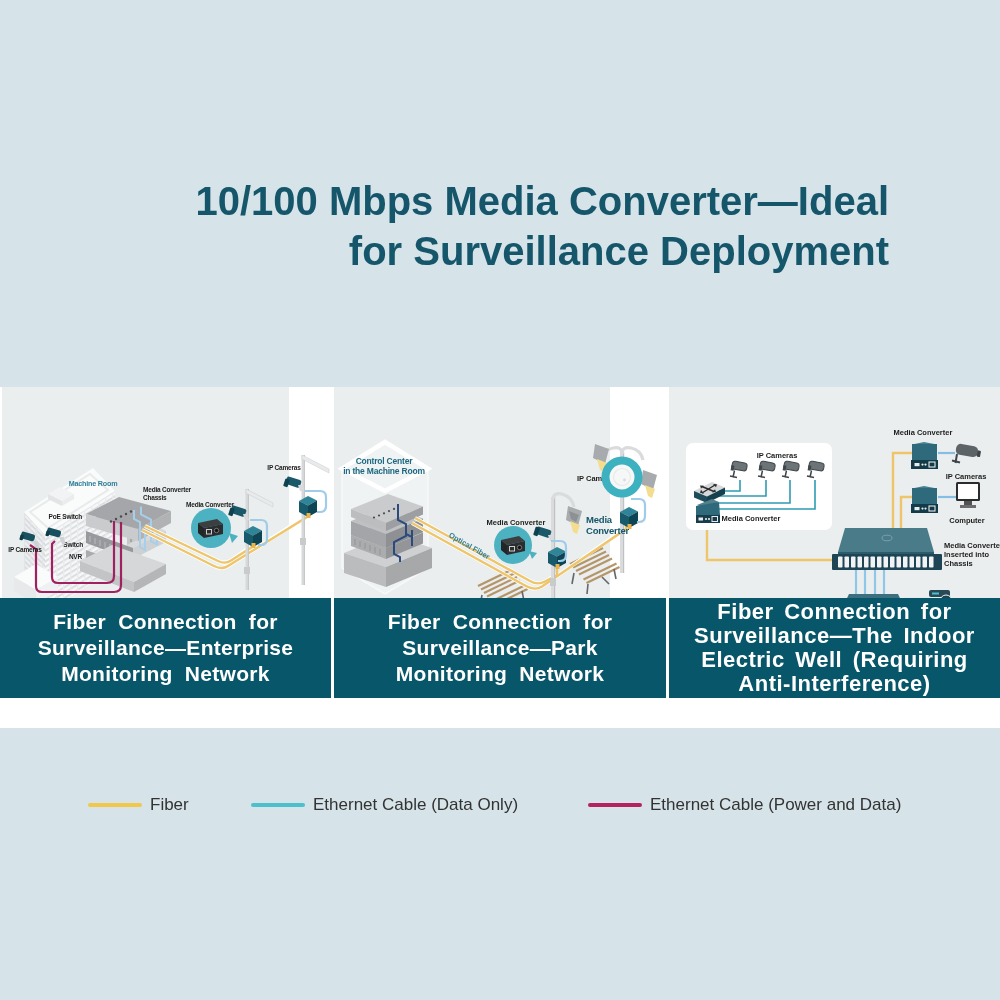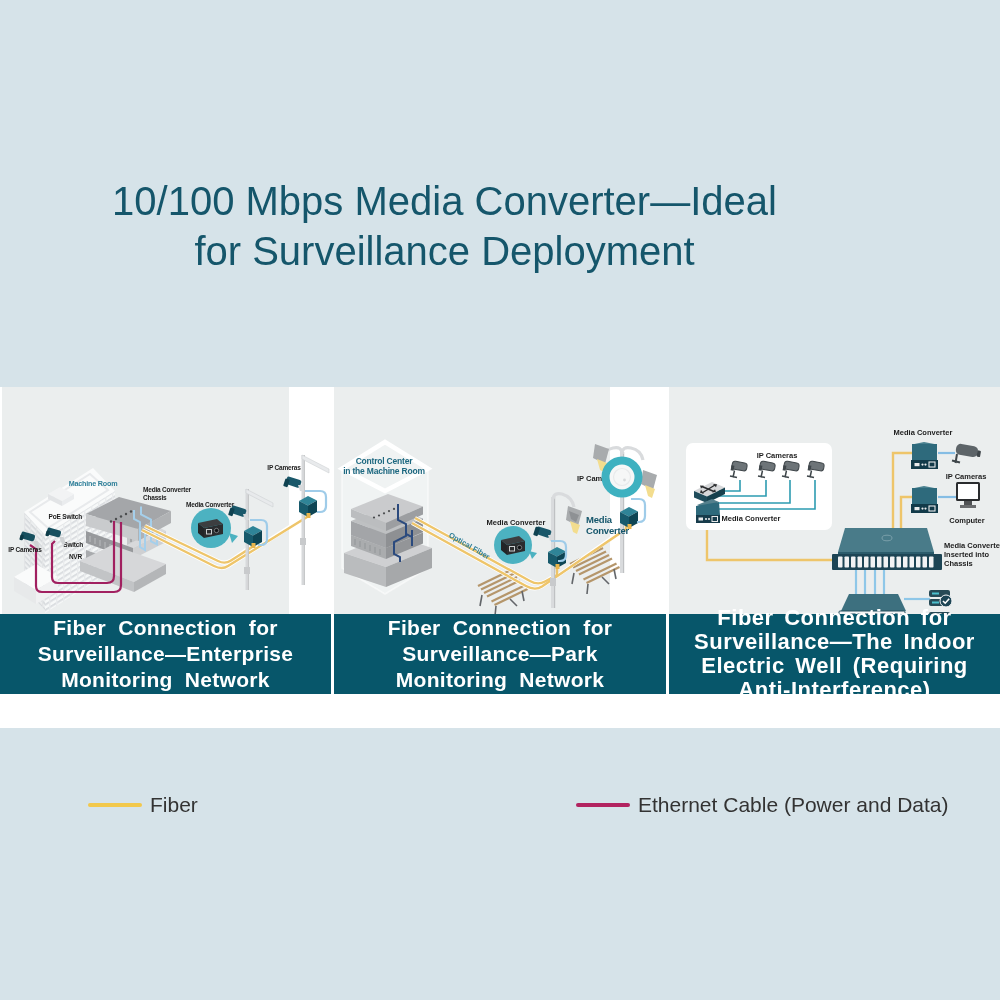--- a/index.html
+++ b/index.html
@@ -1,27 +1,27 @@
 <!DOCTYPE html>
 <html><head>
 <meta charset="utf-8">
 <style>
 html,body{margin:0;padding:0}
 body{width:1000px;height:1000px;background:#d6e3e9;font-family:"Liberation Sans",sans-serif;position:relative;overflow:hidden}
-.title{position:absolute;top:176px;left:0;width:889px;text-align:center;color:#15566b;font-weight:normal;font-size:40px;line-height:50px;letter-spacing:0px}
+.title{position:absolute;top:176px;left:0;width:889px;text-align:right;color:#15566b;font-weight:bold;font-size:40px;line-height:50px;letter-spacing:0px}
 .panel{position:absolute;top:387px;height:239px;background:#ebeeee}
 #p1{left:2px;width:287px}
 #p2{left:334px;width:276px}
 #p3{left:669px;width:331px}
 .panel svg{position:absolute;left:0;top:0}
-.cap{position:absolute;top:614px;height:80px;background:#07566a;color:#fff;font-weight:bold;text-align:center;display:flex;align-items:center;justify-content:center}
+.cap{position:absolute;top:598px;height:100px;background:#07566a;color:#fff;font-weight:bold;text-align:center;display:flex;align-items:center;justify-content:center}
 #c1{left:0px;width:331px;font-size:21px;line-height:26px;word-spacing:6px;letter-spacing:0.3px}
 #c2{left:334px;width:332px;font-size:21px;line-height:26px;word-spacing:6px;letter-spacing:0.3px}
 #c3{left:669px;width:331px;font-size:22px;line-height:24px;letter-spacing:0.5px;word-spacing:4px}
-.legend{position:absolute;top:793px;left:0;width:1000px;height:24px;font-size:21px;color:#333}
+.legend{position:absolute;top:793px;left:0;width:1000px;height:24px;font-size:17px;color:#333}
 .legend .item{position:absolute;top:0;height:24px;display:flex;align-items:center}
 .lline{display:inline-block;width:54px;height:3.2px;border-radius:2px;margin-right:8px}
 </style>
 </head>
 <body>
 <div class="title">10/100 Mbps Media Converter—Ideal<br>for Surveillance Deployment</div>
 
 <div style="position:absolute;left:0;top:387px;width:1000px;height:341px;background:#fff"></div>
 <div class="panel" id="p1">
     <svg width="329" height="239" viewBox="2 387 329 239">
@@ -516,14 +516,15 @@
   </div>
 <div class="cap" id="c2">
     <div>Fiber Connection for<br>Surveillance—Park<br>Monitoring Network</div>
   </div>
 <div class="cap" id="c3">
     <div>Fiber Connection for<br>Surveillance—The Indoor<br>Electric Well (Requiring<br>Anti-Interference)</div>
   </div>
 
 <div class="legend">
 <div class="item" style="left:88px"><span class="lline" style="background:#f2c84b"></span>Fiber</div>
-<div class="item" style="left:576px"><span class="lline" style="background:#b22360"></span>Ethernet Cable (Power and Data)</div>
+<div class="item" style="left:251px"><span class="lline" style="background:#4cc0cd"></span>Ethernet Cable (Data Only)</div>
+<div class="item" style="left:588px"><span class="lline" style="background:#b22360"></span>Ethernet Cable (Power and Data)</div>
 </div>
 
 </body></html>

